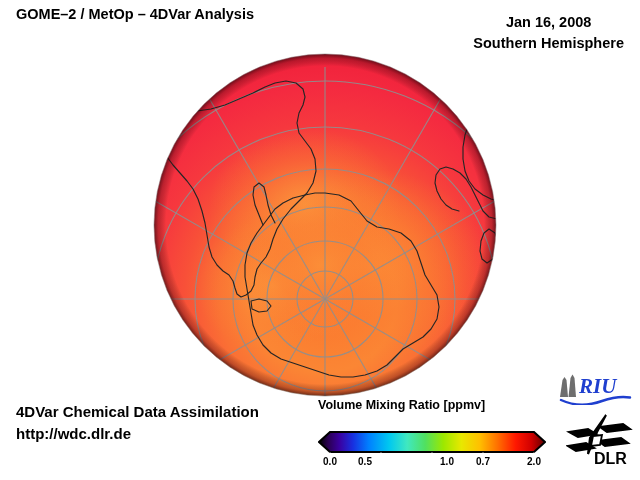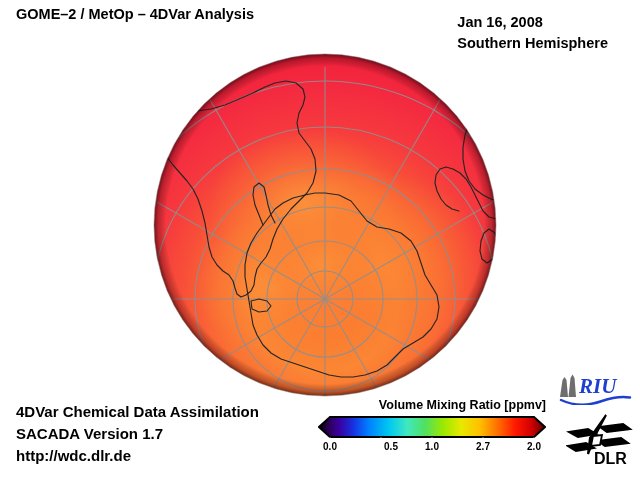--- a/index.html
+++ b/index.html
@@ -6,40 +6,40 @@
   body{
     width:640px;height:480px;background:#ffffff;
     font-family:"Liberation Sans",sans-serif;
     position:relative;overflow:hidden;
     -webkit-font-smoothing:antialiased;
   }
   .abs{position:absolute;}
 
   
   #header-left{left:16px;top:4px;}
-  #header-right{right:32px;top:12px;text-align:left;}
+  #header-right{right:16px;top:12px;text-align:center;}
   .hline{
     font-size:14.5px;font-weight:bold;color:#000;
     line-height:21px;white-space:nowrap;
   }
   .hline sub{font-size:10px;vertical-align:baseline;position:relative;top:3px;}
 
   
   #globe-panel{left:153px;top:53px;width:344px;height:344px;}
   #globe-svg{display:block;}
 
   
   #footer-left{left:16px;top:401px;}
   .fline{font-size:15px;font-weight:bold;color:#000;line-height:22px;white-space:nowrap;}
 
   
   #colorbar-block{left:318px;top:398px;width:228px;}
   #colorbar-title{
     font-size:12.5px;font-weight:bold;color:#000;
-    text-align:right;white-space:nowrap;margin-bottom:4px;
+    text-align:left;white-space:nowrap;margin-bottom:19px;
   }
   #colorbar-wrap{position:relative;height:22px;}
   #colorbar-ticklabels{
     position:relative;height:18px;margin-top:3px;
   }
   .tick-label{
     position:absolute;top:0;font-size:10px;font-weight:bold;color:#000;
     transform:translateX(-50%);white-space:nowrap;
   }
 
@@ -190,21 +190,20 @@
 
       <circle cx="172" cy="172" r="171" fill="url(#limbGrad)"></circle>
     </g>
 
     <circle cx="172" cy="172" r="171" fill="none" stroke="#7a7a7a" stroke-width="1" opacity="0.55"></circle>
   </svg>
 </div>
 
 <div class="abs" id="footer-left">
   <div class="fline">4DVar Chemical Data Assimilation</div>
-  <div class="fline">SACADA Version 1.7</div>
   <div class="fline">http://wdc.dlr.de</div>
 </div>
 
 <div class="abs" id="colorbar-block">
   <div id="colorbar-title">Volume Mixing Ratio [ppmv]</div>
   <div id="colorbar-wrap">
     <svg width="228" height="22" viewBox="0 0 228 22">
       <defs>
         <linearGradient id="cbGrad" x1="0" y1="0" x2="1" y2="0">
             <stop offset="0%" stop-color="#000000"></stop>
@@ -229,23 +228,23 @@
         <line x1="12" y1="21" x2="12" y2="25"></line>
         <line x1="63" y1="21" x2="63" y2="25"></line>
         <line x1="114" y1="21" x2="114" y2="25"></line>
         <line x1="165" y1="21" x2="165" y2="25"></line>
         <line x1="216" y1="21" x2="216" y2="25"></line>
       </g>
     </svg>
   </div>
   <div id="colorbar-ticklabels">
       <div class="tick-label" style="left: 12px;">0.0</div>
-      <div class="tick-label" style="left: 73px; text-align: right;">0.5</div>
-      <div class="tick-label" style="left: 114px;">1.0</div>
-      <div class="tick-label" style="left: 165px;">2.7</div>
+      <div class="tick-label" style="left: 47px; text-align: right;">0.5</div>
+      <div class="tick-label" style="left: 129px;">1.0</div>
+      <div class="tick-label" style="left: 165px;">0.7</div>
       <div class="tick-label" style="left: 216px;">2.0</div>
     </div>
 </div>
 
 <div class="abs" id="riu-logo">
   <svg width="74" height="32" viewBox="0 0 74 32">
 
     <g fill="#6e6e6e">
       <path d="M2,24 L4.5,7 L6.5,4 L8.5,7 L10,24 Z"></path>
       <path d="M10.5,24 L12.5,5 L14.5,1.5 L16.5,5 L18,24 Z"></path>

